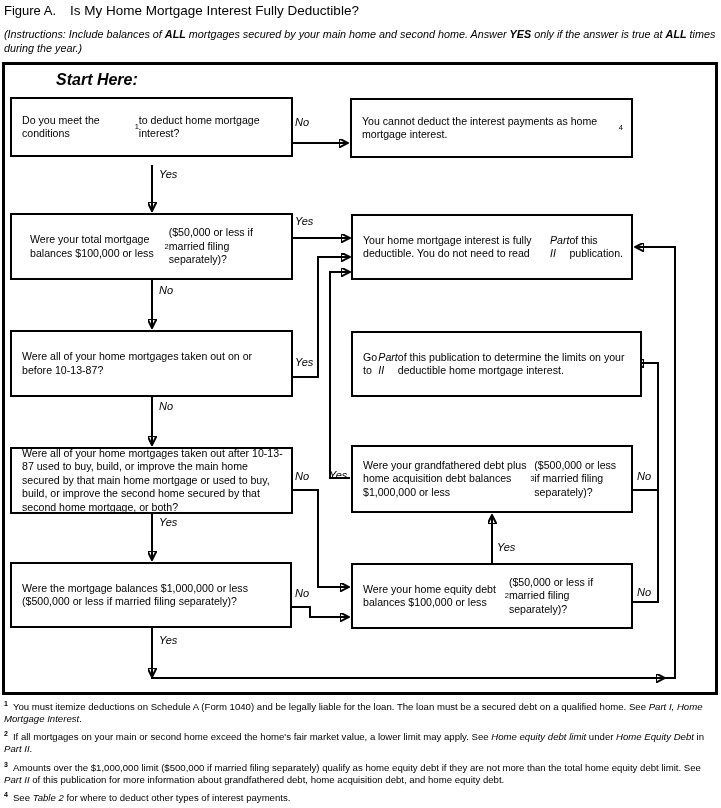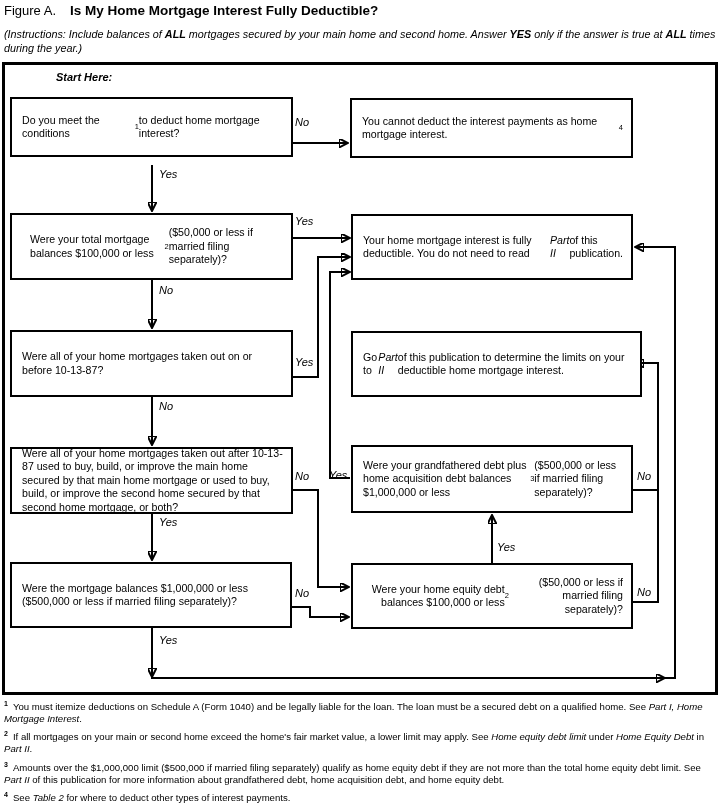--- a/index.html
+++ b/index.html
@@ -5,26 +5,26 @@
   html,body{margin:0;padding:0;background:#ffffff;}
   body{
     width:721px;height:808px;position:relative;overflow:hidden;
     font-family:"Liberation Sans","DejaVu Sans",sans-serif;color:#000;
     -webkit-font-smoothing:antialiased;
   }
   .abs{position:absolute;}
   
   .fig-title{left:4px;top:3px;font-size:13px;white-space:nowrap;}
   .fig-title .prefix{font-weight:400;margin-right:14px;}
-  .fig-title .main{font-weight:700;font-size:13.5px;}
+  .fig-title .main{font-weight:400;font-size:13.5px;}
   .instructions{left:4px;top:27px;width:712px;font-style:italic;font-size:10.8px;line-height:1.32;}
   .instructions strong{font-weight:700;margin-top:18px;}
   
   .frame{left:2px;top:62px;width:716px;height:633px;border:3px solid #000;box-sizing:border-box;}
-  .start-here{left:56px;top:71px;font-size:11px;font-weight:700;font-style:italic;}
+  .start-here{left:56px;top:71px;font-size:16px;font-weight:700;font-style:italic;}
   
   .node{
     border:2px solid #000;background:#fff;box-sizing:border-box;
     display:flex;align-items:center;
     font-size:10.6px;line-height:1.27;padding:2px 8px 2px 10px;
   }
   .node sup,{font-size:7px;}
   sup{font-size:7.5px;line-height:0;}
   em{font-style:italic;}
   
@@ -75,21 +75,21 @@
 
 <div class="abs node" style="left:10px;top:97px;width:283px;height:60px;">Do you meet the conditions<sup>1</sup> to deduct home mortgage interest?</div>
 <div class="abs node" style="left:350px;top:98px;width:283px;height:60px;">You cannot deduct the interest payments as home mortgage interest.<sup>4</sup></div>
 <div class="abs node" style="left:10px;top:213px;width:283px;height:67px;padding-left:18px;">Were your total mortgage balances $100,000 or less<sup>2</sup> ($50,000 or less if married filing separately)?</div>
 <div class="abs node" style="left:351px;top:214px;width:282px;height:66px;">Your home mortgage interest is fully deductible. You do not need to read <em>Part II</em> of this publication.</div>
 <div class="abs node" style="left:10px;top:330px;width:283px;height:67px;">Were all of your home mortgages taken out on or before 10-13-87?</div>
 <div class="abs node" style="left:351px;top:331px;width:291px;height:66px;">Go to <em>Part II</em> of this publication to determine the limits on your deductible home mortgage interest.</div>
 <div class="abs node" style="left:10px;top:447px;width:283px;height:67px;">Were all of your home mortgages taken out after 10-13-87 used to buy, build, or improve the main home secured by that main home mortgage or used to buy, build, or improve the second home secured by that second home mortgage, or both?</div>
 <div class="abs node" style="left:351px;top:445px;width:282px;height:68px;">Were your grandfathered debt plus home acquisition debt balances $1,000,000 or less<sup>3</sup> ($500,000 or less if married filing separately)?</div>
 <div class="abs node" style="left:10px;top:562px;width:282px;height:66px;">Were the mortgage balances $1,000,000 or less ($500,000 or less if married filing separately)?</div>
-<div class="abs node" style="left:351px;top:563px;width:282px;height:66px;text-align:right;">Were your home equity debt balances $100,000 or less<sup>2</sup> ($50,000 or less if married filing separately)?</div>
+<div class="abs node" style="left:351px;top:563px;width:282px;height:66px;">Were your home equity debt balances $100,000 or less<sup>2</sup> ($50,000 or less if married filing separately)?</div>
 
 <span class="abs clabel" style="left:295px;top:116px;">No</span>
 <span class="abs clabel" style="left:159px;top:168px;">Yes</span>
 <span class="abs clabel" style="left:295px;top:215px;">Yes</span>
 <span class="abs clabel" style="left:159px;top:284px;">No</span>
 <span class="abs clabel" style="left:295px;top:356px;">Yes</span>
 <span class="abs clabel" style="left:159px;top:400px;">No</span>
 <span class="abs clabel" style="left:295px;top:470px;">No</span>
 <span class="abs clabel" style="left:329px;top:469px;">Yes</span>
 <span class="abs clabel" style="left:159px;top:516px;">Yes</span>

